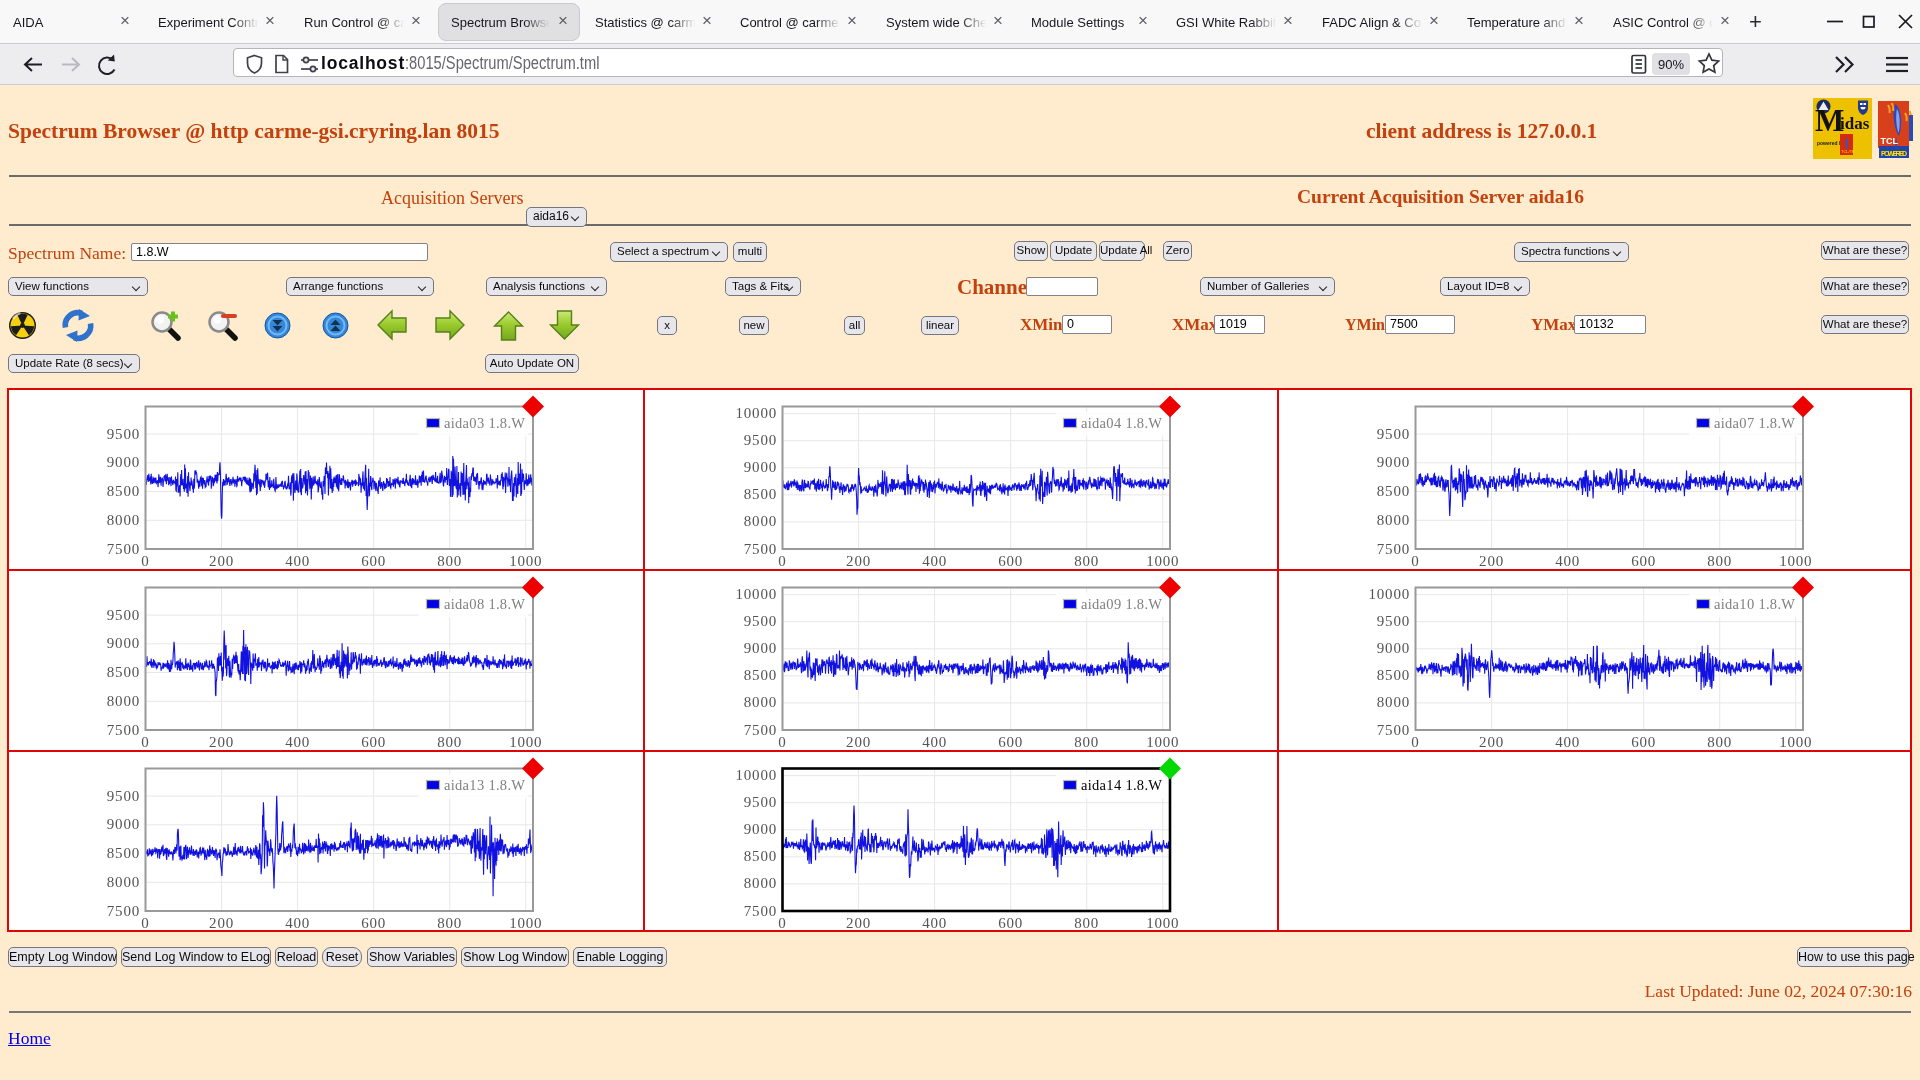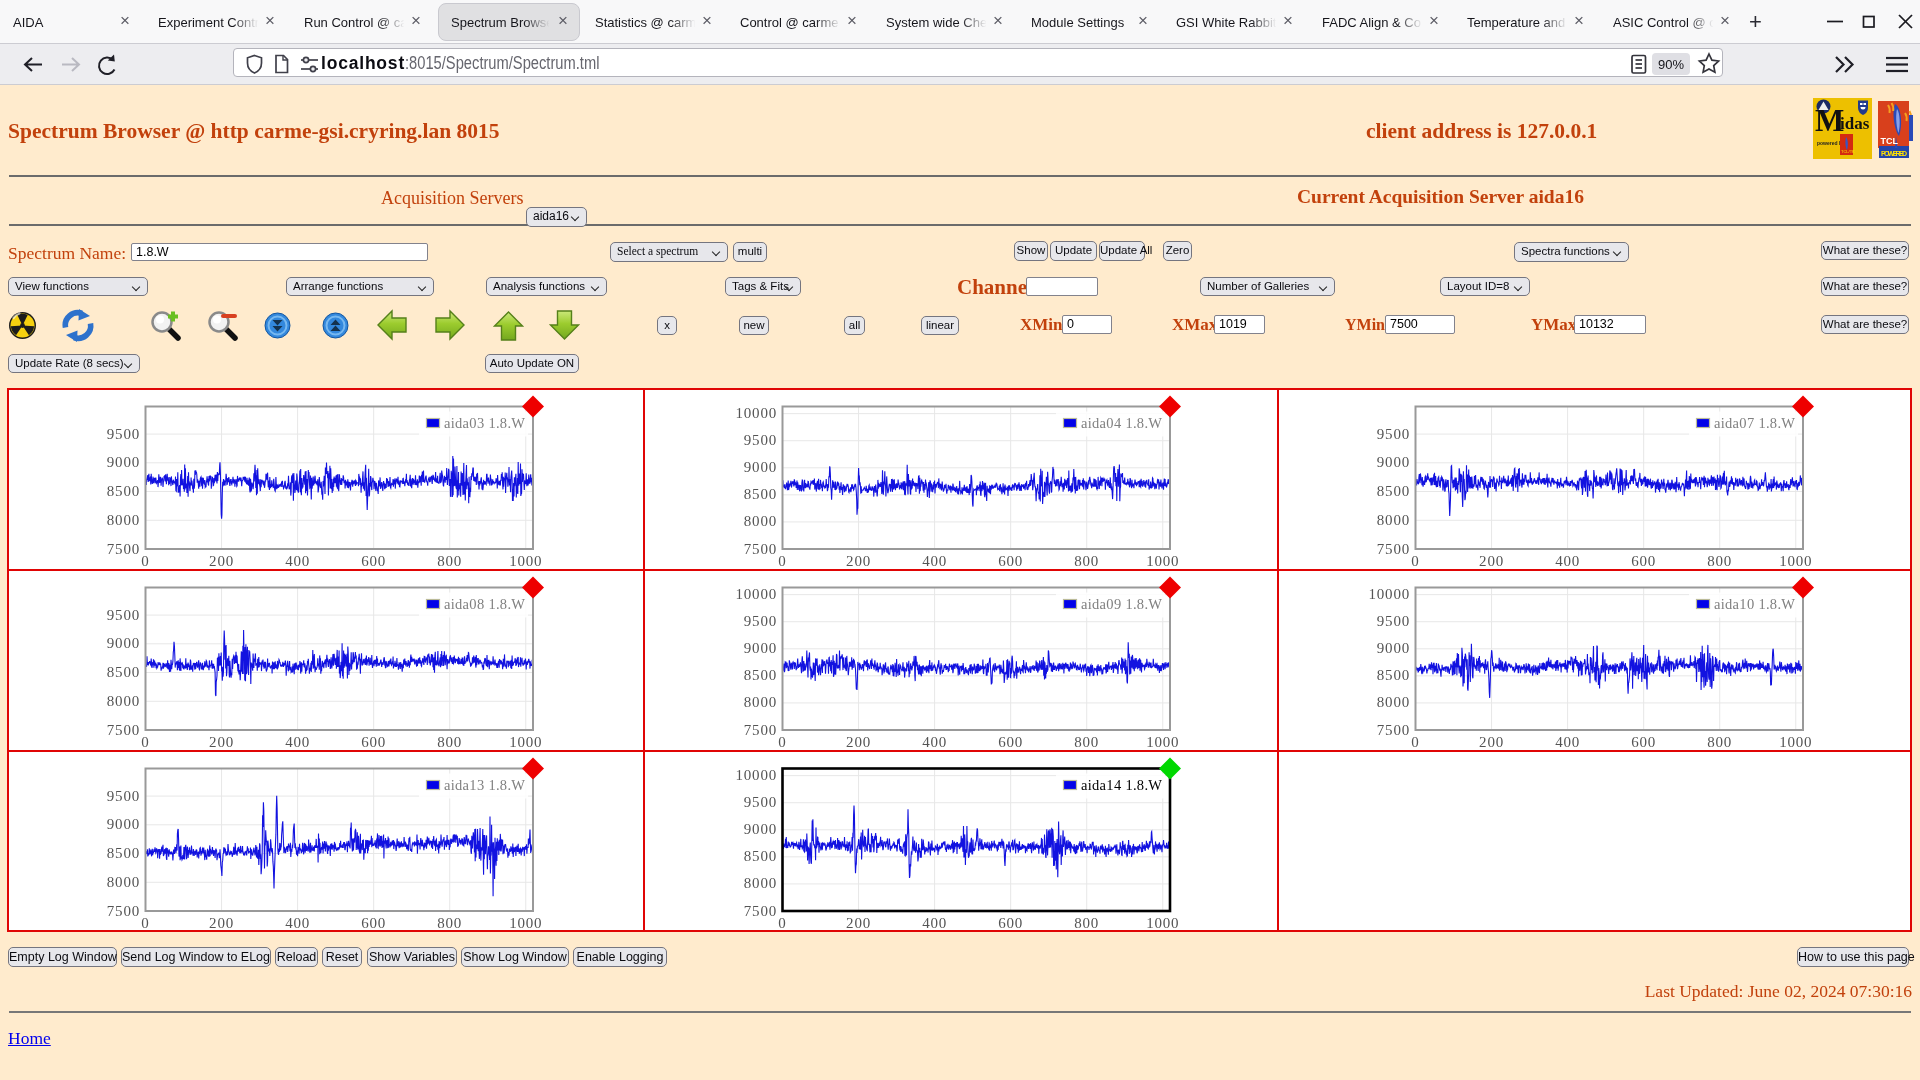--- a/index.html
+++ b/index.html
@@ -151,21 +151,21 @@
 <text x="2.5" y="45" font-family="Liberation Sans" font-size="9" font-weight="bold" fill="#fff">TCL</text>
 <text x="3" y="57" font-family="Liberation Sans" font-size="7" font-weight="bold" fill="#ffe000" textLength="26">POWERED</text>
 </svg>
 <div class="hr" style="top:175px;"></div>
 <div class="hr" style="top:224px;"></div>
 <div class="rser" style="left:381px;top:187px;font-size:18px;line-height:22px;">Acquisition Servers</div>
 <div class="sel" style="left:526px;top:191px;width:61px;height:19.5px;line-height:17px;font-size:12px;margin-top:16px;">aida16<i style="top:6px"></i></div>
 <div class="rser" style="left:1297px;top:185px;font-size:19.5px;font-weight:bold;line-height:24px;">Current Acquisition Server aida16</div>
 <div class="rser" style="left:8px;top:243px;font-size:17.5px;line-height:20px;">Spectrum Name:</div>
 <div class="inp" style="left:131px;top:243px;width:297px;height:18px;line-height:16px;">1.8.W</div>
-<div class="sel" style="left:610px;top:242px;width:118px;height:19.5px;line-height:17.5px;font-family:Liberation Serif, serif;">Select a spectrum<i style="top:6px"></i></div>
+<div class="sel" style="left:610px;top:242px;width:118px;height:19.5px;line-height:17.5px;">Select a spectrum<i style="top:6px"></i></div>
 <div class="btn" style="left:733px;top:242px;width:34px;height:19.5px;line-height:17.5px;">multi</div>
 <div class="btn" style="left:1014px;top:241px;width:34px;height:19.5px;line-height:17.5px;">Show</div>
 <div class="btn" style="left:1050px;top:241px;width:47px;height:19.5px;line-height:17.5px;">Update</div>
 <div class="btn" style="left:1099px;top:241px;width:46px;height:19.5px;line-height:17.5px;">Update All</div>
 <div class="btn" style="left:1163px;top:241px;width:29px;height:19.5px;line-height:17.5px;">Zero</div>
 <div class="sel" style="left:1514px;top:242px;width:115px;height:19.5px;line-height:17.5px;">Spectra functions<i style="top:6px"></i></div>
 <div class="btn" style="left:1821px;top:241px;width:88px;height:19px;line-height:17px;">What are these?</div>
 <div class="sel" style="left:8px;top:277px;width:140px;height:19px;line-height:17px;">View functions<i style="top:5.5px"></i></div>
 <div class="sel" style="left:246px;top:277px;width:148px;height:19px;line-height:17px;margin-left:40px;">Arrange functions<i style="top:5.5px"></i></div>
 <div class="sel" style="left:486px;top:277px;width:121px;height:19px;line-height:17px;">Analysis functions<i style="top:5.5px"></i></div>
@@ -532,20 +532,20 @@
       <rect x="136.5" y="16.5" width="387.5" height="142.5" fill="none" stroke="#000" stroke-width="2.6"></rect>
       <rect x="410" y="21.5" width="109" height="25" fill="#ffffff" opacity="0.85"></rect>
       <rect x="417.5" y="28.5" width="13" height="9" fill="#0202e8" stroke="#bbbb99" stroke-width="1.2"></rect>
       <text x="435" y="37.5" font-family="Liberation Serif" font-size="14.5" letter-spacing="0.3" fill="#000">aida14 1.8.W</text>
       <path d="M 524 5.5 L 535 16.5 L 524 27.5 L 513 16.5 Z" fill="#00d800"></path>
     </svg>
   </div>
 <div class="btn" style="left:8px;top:947px;width:109px;height:20px;line-height:18px;font-size:12.5px;">Empty Log Window</div>
 <div class="btn" style="left:121px;top:947px;width:150px;height:20px;line-height:18px;font-size:12.5px;">Send Log Window to ELog</div>
 <div class="btn" style="left:275px;top:947px;width:43px;height:20px;line-height:18px;font-size:12.5px;">Reload</div>
-<div class="btn" style="left:322px;top:947px;width:40px;height:20px;line-height:18px;font-size:12.5px;">Reset</div>
+<div class="btn" style="left:322px;top:947px;width:40px;height:20px;line-height:18px;font-size:12.5px;border-radius:9px;">Reset</div>
 <div class="btn" style="left:367px;top:947px;width:90px;height:20px;line-height:18px;font-size:12.5px;">Show Variables</div>
 <div class="btn" style="left:461px;top:947px;width:108px;height:20px;line-height:18px;font-size:12.5px;">Show Log Window</div>
 <div class="btn" style="left:573px;top:947px;width:94px;height:20px;line-height:18px;font-size:12.5px;">Enable Logging</div>
 <div class="btn" style="left:1797px;top:947px;width:112px;height:20px;line-height:18px;font-size:12.5px;">How to use this page</div>
 <div class="rser" style="right:8px;top:981px;font-size:17.5px;line-height:20px;">Last Updated: June 02, 2024 07:30:16</div>
 <div class="hr" style="top:1011px;background:#777;"></div>
 <div style="position:absolute;left:8px;top:1028px;font-family:'Liberation Serif',serif;font-size:17.5px;color:#0000ee;text-decoration:underline;">Home</div>
 
 </body></html>

